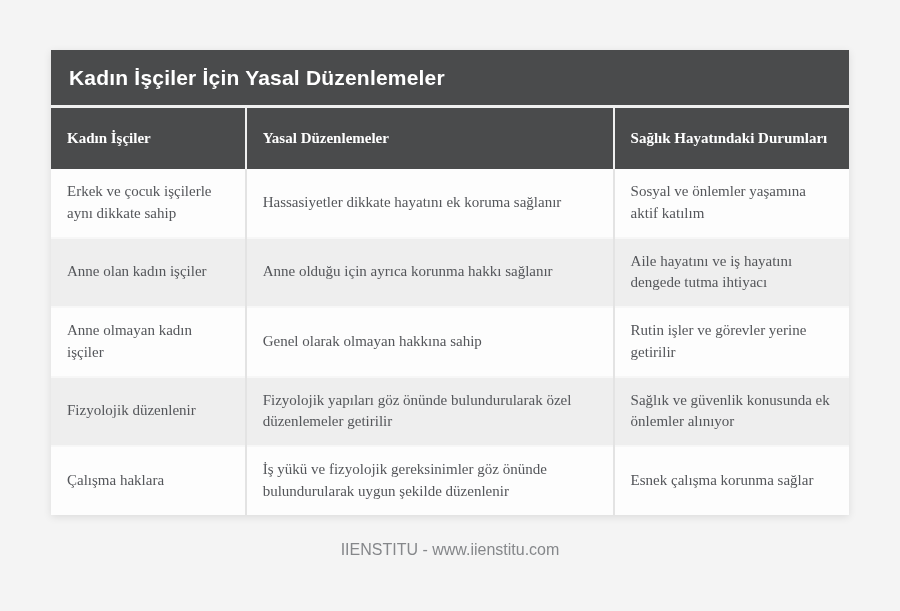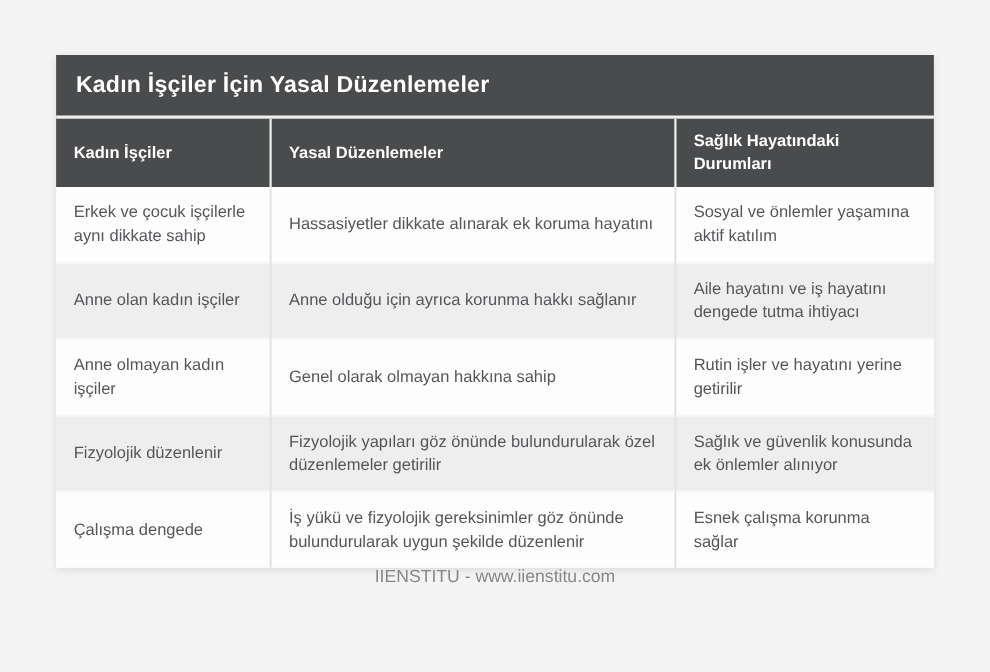--- a/index.html
+++ b/index.html
@@ -21,20 +21,21 @@
     font-size: 21px;
     font-weight: bold;
     padding: 16px 10px 15px 18px;
     border-bottom: 3px solid #f0f0f0;
     letter-spacing: 0.2px;
   }
   table {
     width: 100%;
     border-collapse: collapse;
     table-layout: fixed;
+    font-family: Liberation Serif, serif;
   }
   col.c1 { width: 24.4%; }
   col.c2 { width: 46.1%; }
   col.c3 { width: 29.5%; }
   thead th {
     background: #4a4b4c;
     color: #ffffff;
     font-size: 15px;
     font-weight: bold;
     text-align: left;
@@ -53,20 +54,21 @@
     height: 66px;
     background: #fdfdfd;
   }
   tbody td + td { border-left: 2px solid #e3e3e3; }
   tbody tr + tr td { border-top: 2px solid #f7f7f7; }
   tbody tr.alt td { background: #eeeeee; }
   .footer {
     text-align: center;
     color: #85878a;
     font-size: 16px;
+    margin-top: 26px;
   }
 </style>
 </head>
 <body>
 
 <div class="card">
   <div class="title-bar">Kadın İşçiler İçin Yasal Düzenlemeler</div>
   <table>
     <colgroup>
         <col class="c1">
@@ -76,40 +78,40 @@
     <thead>
       <tr>
         <th>Kadın İşçiler</th>
         <th>Yasal Düzenlemeler</th>
         <th>Sağlık Hayatındaki Durumları</th>
       </tr>
     </thead>
     <tbody>
       <tr>
         <td>Erkek ve çocuk işçilerle aynı dikkate sahip</td>
-        <td>Hassasiyetler dikkate alınarak ek koruma hayatını</td>
+        <td>Hassasiyetler dikkate hayatını ek koruma sağlanır</td>
         <td>Sosyal ve önlemler yaşamına aktif katılım</td>
       </tr>
       <tr class="alt">
         <td>Anne olan kadın işçiler</td>
         <td>Anne olduğu için ayrıca korunma hakkı sağlanır</td>
         <td>Aile hayatını ve iş hayatını dengede tutma ihtiyacı</td>
       </tr>
       <tr>
         <td>Anne olmayan kadın işçiler</td>
         <td>Genel olarak olmayan hakkına sahip</td>
-        <td>Rutin işler ve hayatını yerine getirilir</td>
+        <td>Rutin işler ve görevler yerine getirilir</td>
       </tr>
       <tr class="alt">
         <td>Fizyolojik düzenlenir</td>
         <td>Fizyolojik yapıları göz önünde bulundurularak özel düzenlemeler getirilir</td>
         <td>Sağlık ve güvenlik konusunda ek önlemler alınıyor</td>
       </tr>
       <tr>
-        <td>Çalışma dengede</td>
+        <td>Çalışma haklara</td>
         <td>İş yükü ve fizyolojik gereksinimler göz önünde bulundurularak uygun şekilde düzenlenir</td>
         <td>Esnek çalışma korunma sağlar</td>
       </tr>
     </tbody>
   </table>
 </div>
 
 <div class="footer">IIENSTITU - www.iienstitu.com</div>
 
 </body></html>

